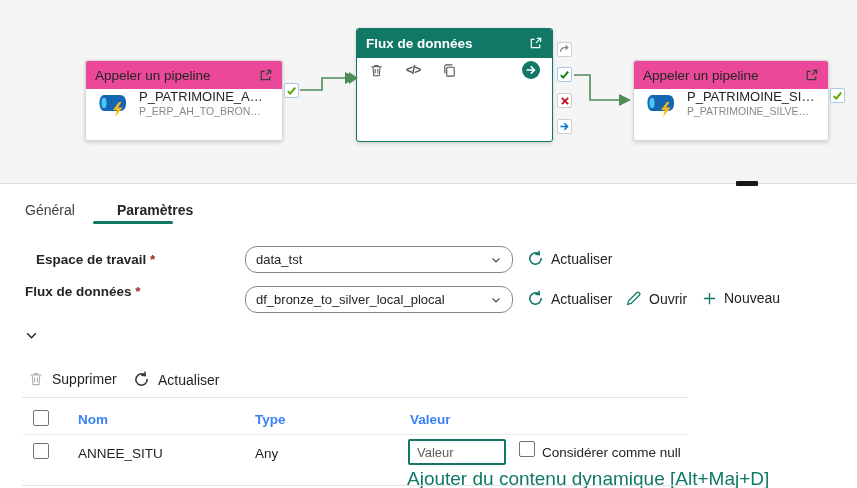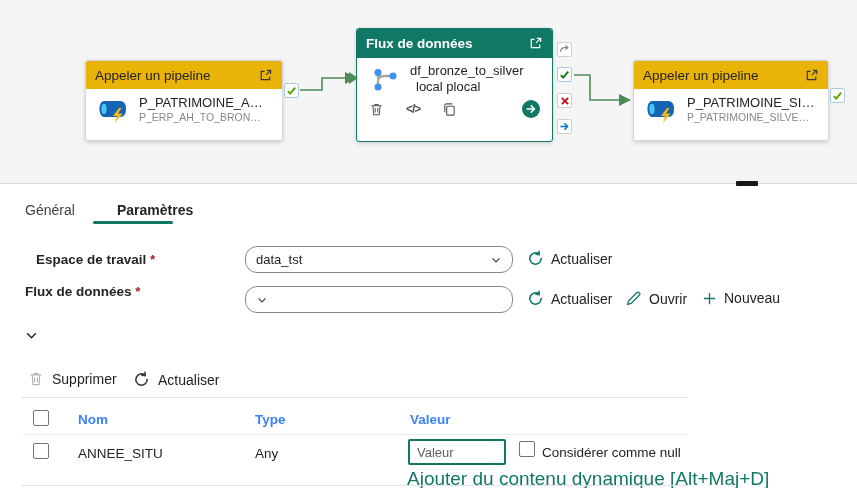--- a/index.html
+++ b/index.html
@@ -5,23 +5,23 @@
   * { margin:0; padding:0; box-sizing:border-box; }
   html,body { background:#fff; }
   body { font-family:"Liberation Sans", sans-serif; color:#242424; }
   #app { position:relative; width:857px; height:488px; background:#fff; overflow:hidden; }
 
   
   #canvas { position:absolute; left:0; top:0; width:857px; height:184px; background:#f5f5f5; }
   .node { position:absolute; background:#fff; border:1px solid #d6d6d6; border-radius:3px;
           box-shadow:0 1.5px 4px rgba(0,0,0,.14); }
   .node-header { display:flex; align-items:center; justify-content:space-between;
-                 padding:0 9px; height:28px; background:#eab308; font-size:13.5px; color:#242424;
+                 padding:0 9px; height:28px; background:#ec4899; font-size:13.5px; color:#242424;
                  border-radius:2px 2px 0 0; }
-  .node-body { display:flex; align-items:center; padding:6px 8px; }
+  .node-body { display:flex; align-items:center; padding:0 8px; }
   .node-title { font-size:13px; color:#242424; line-height:16px; }
   .node-sub { font-size:10.5px; color:#8a8886; line-height:13px; }
   .node.selected { border:1.5px solid #117865; }
   .node2-header { background:#117865; color:#fff; font-weight:bold; }
   .node2-footer { display:flex; align-items:center; gap:22px; padding:3px 12px 5px 12px; }
   .footer-spacer { flex:1; }
   .code-glyph { font-size:12px; font-weight:bold; color:#565656; letter-spacing:-1px; }
 
   .badge, .connbox { position:absolute; width:15px; height:15px; background:#fff;
           border:1px solid #a9c9e6; border-radius:2px; display:flex; align-items:center; justify-content:center; }
@@ -116,35 +116,20 @@
       <div class="node-header node2-header" style="height:29px;">
         <span>Flux de données</span>
         <span class="icon">
           <svg width="15" height="15" viewBox="0 0 16 16">
               <path d="M7 3.5H3.5v9h9V9" fill="none" stroke="#ffffff" stroke-width="1.3"></path>
               <path d="M9.5 2.5h4v4" fill="none" stroke="#ffffff" stroke-width="1.3"></path>
               <path d="M13.2 2.8L8.6 7.4" stroke="#ffffff" stroke-width="1.3"></path>
             </svg>
         </span>
       </div>
-      <div class="node-body" style="padding:5px 10px 2px 14px;">
-        <span class="icon">
-          <svg width="30" height="27" viewBox="0 0 30 27">
-            <path d="M7 8v5" stroke="#a6a6a6" stroke-width="2.3" fill="none"></path>
-            <path d="M7 21v-6q0-5 6-5h7" stroke="#a6a6a6" stroke-width="2.3" fill="none"></path>
-            <circle cx="7" cy="6.5" r="3.5" fill="#3e92ef"></circle>
-            <circle cx="7" cy="21" r="3.5" fill="#3e92ef"></circle>
-            <circle cx="22" cy="10" r="3.5" fill="#3e92ef"></circle>
-          </svg>
-        </span>
-        <div style="margin-left:9px;">
-          <div class="node-title">df_bronze_to_silver</div>
-          <div class="node-title" style="padding-left:6px;">local plocal</div>
-        </div>
-      </div>
       <div class="node2-footer">
         <span class="icon">
           <svg width="15" height="15" viewBox="0 0 16 16">
               <path d="M2.5 4h11M6.3 4V2.6h3.4V4M4.2 4l.8 9.6h6l.8-9.6M6.6 6.5v4.8M9.4 6.5v4.8" stroke="#565656" fill="none" stroke-width="1.1"></path>
             </svg>
         </span>
         <span class="code-glyph">&lt;/&gt;</span>
         <span class="icon">
           <svg width="15" height="15" viewBox="0 0 16 16">
               <rect x="5" y="4.5" width="8" height="9.5" rx="1" fill="none" stroke="#565656" stroke-width="1.2"></rect>
@@ -246,20 +231,21 @@
             <path d="M11.2 1.2l.4 3.2-3.2-.4" fill="none" stroke="#117865" stroke-width="1.5" stroke-linejoin="round" stroke-linecap="round"></path>
           </svg>
       </span>
       <span>Actualiser</span>
     </div>
 
     <div class="form-label" style="left:25px;top:284px;">
       <span>Flux de données</span> <span class="req">*</span>
     </div>
     <div class="dropdown" style="left:245px;top:286px;">
+      <span class="dd-text">df_bronze_to_silver_local_plocal</span>
       <span class="icon">
         <svg width="12" height="12" viewBox="0 0 12 12">
             <path d="M2.5 4.3l3.5 3.5 3.5-3.5" stroke="#424242" fill="none" stroke-width="1.2"></path>
           </svg>
       </span>
     </div>
     <div class="action" style="left:527px;top:290px;">
       <span class="icon">
         <svg width="17" height="17" viewBox="0 0 16 16">
             <path d="M13.3 8a5.3 5.3 0 1 1-2-4.1" fill="none" stroke="#117865" stroke-width="1.5" stroke-linecap="round"></path>

